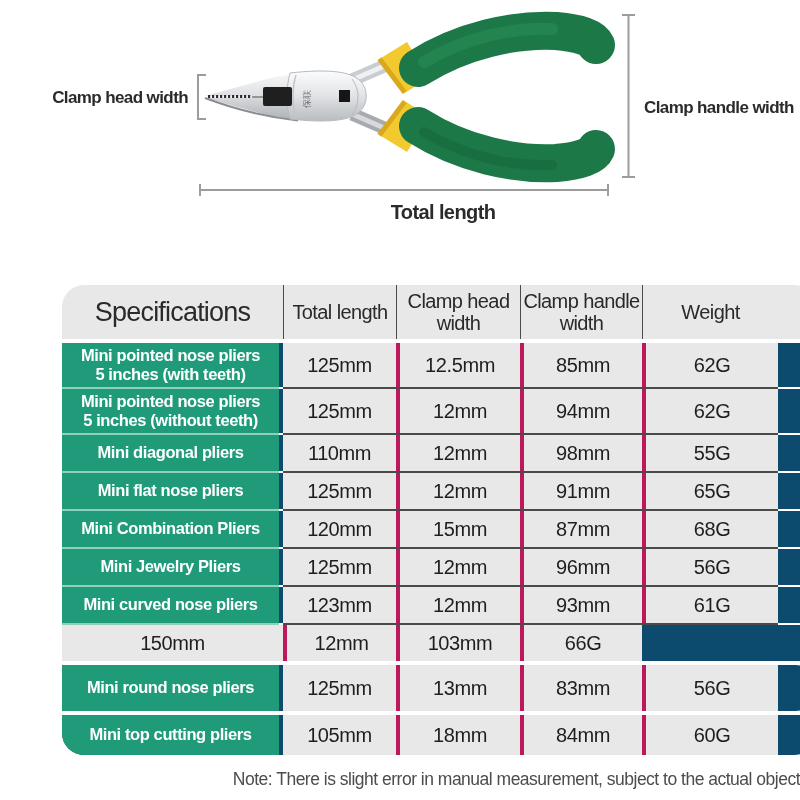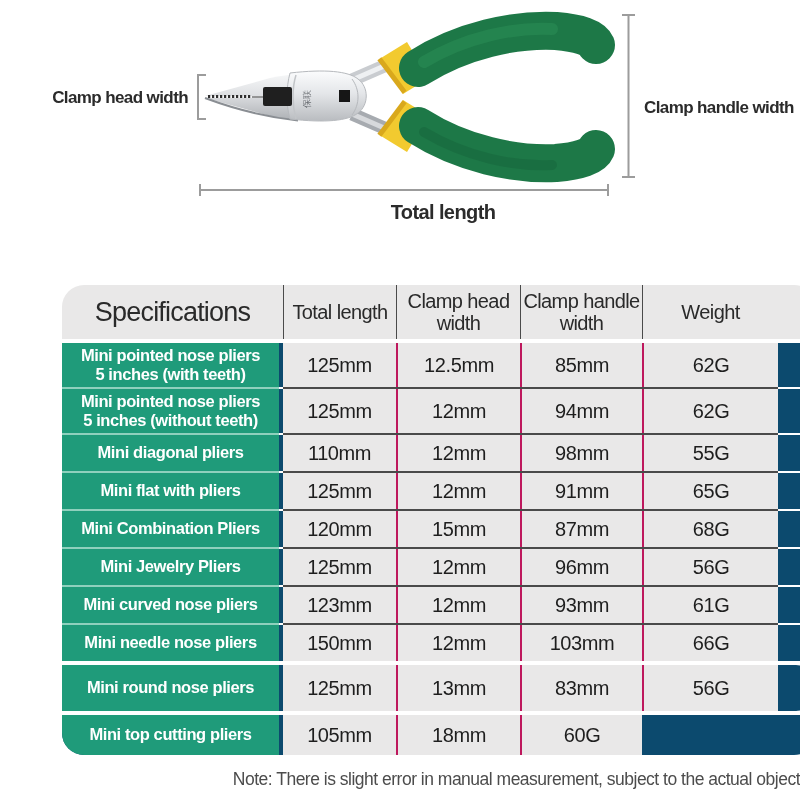--- a/index.html
+++ b/index.html
@@ -35,21 +35,21 @@
   .cell{height:100%;box-sizing:border-box;}
   .cell-spec{
     background:#1f9b7a;color:#ffffff;margin-right:4px;
     display:flex;flex-direction:column;align-items:center;justify-content:center;
     font-size:16.5px;line-height:1.18;letter-spacing:-0.4px;text-align:center;font-weight:bold;
   }
   .cell-data{
     background:#e9e8e8;display:flex;align-items:center;justify-content:center;
     font-size:20px;color:#1e1e1e;letter-spacing:-0.4px;
   }
-  .cell-data.bl{border-left:2px solid #be185d;}
+  .cell-data.bl{border-left:4px solid #be185d;}
   .divider-row{height:2px;}
   .div-spec{grid-column:1 / 2;background:#ffffff;margin-right:4px;background:#8fd0bd;}
   .div-data{grid-column:2 / 6;background:#4a4a4a;}
   
   .note{
     margin-left:140px;width:660px;text-align:right;margin-top:14px;
     font-size:17.5px;color:#4c4c4c;letter-spacing:-0.5px;
   }
 </style>
 </head>
@@ -169,21 +169,21 @@
         <div class="cell cell-data bl">12mm</div>
         <div class="cell cell-data bl">98mm</div>
         <div class="cell cell-data bl">55G</div>
       </div>
       <div class="grid-row divider-row">
         <div class="div-spec"></div>
         <div class="div-data"></div>
       </div>
       <div class="grid-row trow" style="height: 36px;">
         <div class="cell cell-spec">
-          <div>Mini flat with pliers</div>
+          <div>Mini flat nose pliers</div>
         </div>
         <div class="cell cell-data">125mm</div>
         <div class="cell cell-data bl">12mm</div>
         <div class="cell cell-data bl">91mm</div>
         <div class="cell cell-data bl">65G</div>
       </div>
       <div class="grid-row divider-row">
         <div class="div-spec"></div>
         <div class="div-data"></div>
       </div>
@@ -220,23 +220,20 @@
         <div class="cell cell-data">123mm</div>
         <div class="cell cell-data bl">12mm</div>
         <div class="cell cell-data bl">93mm</div>
         <div class="cell cell-data bl">61G</div>
       </div>
       <div class="grid-row divider-row">
         <div class="div-spec"></div>
         <div class="div-data"></div>
       </div>
       <div class="grid-row trow" style="height: 36px;">
-        <div class="cell cell-spec">
-          <div>Mini needle nose pliers</div>
-        </div>
         <div class="cell cell-data">150mm</div>
         <div class="cell cell-data bl">12mm</div>
         <div class="cell cell-data bl">103mm</div>
         <div class="cell cell-data bl">66G</div>
       </div>
       <div class="gap-row"></div>
       <div class="grid-row trow" style="height: 46px; border-radius: 20px;">
         <div class="cell cell-spec">
           <div>Mini round nose pliers</div>
         </div>
@@ -245,18 +242,19 @@
         <div class="cell cell-data bl">83mm</div>
         <div class="cell cell-data bl">56G</div>
       </div>
       <div class="gap-row"></div>
       <div class="grid-row trow" style="height: 40px;">
         <div class="cell cell-spec">
           <div>Mini top cutting pliers</div>
         </div>
         <div class="cell cell-data">105mm</div>
         <div class="cell cell-data bl">18mm</div>
+        <div class="cell cell-data bl">84mm</div>
         <div class="cell cell-data bl">60G</div>
       </div>
     </div>
 </div>
 
 <div class="note">Note: There is slight error in manual measurement, subject to the actual object</div>
 
 </body></html>

